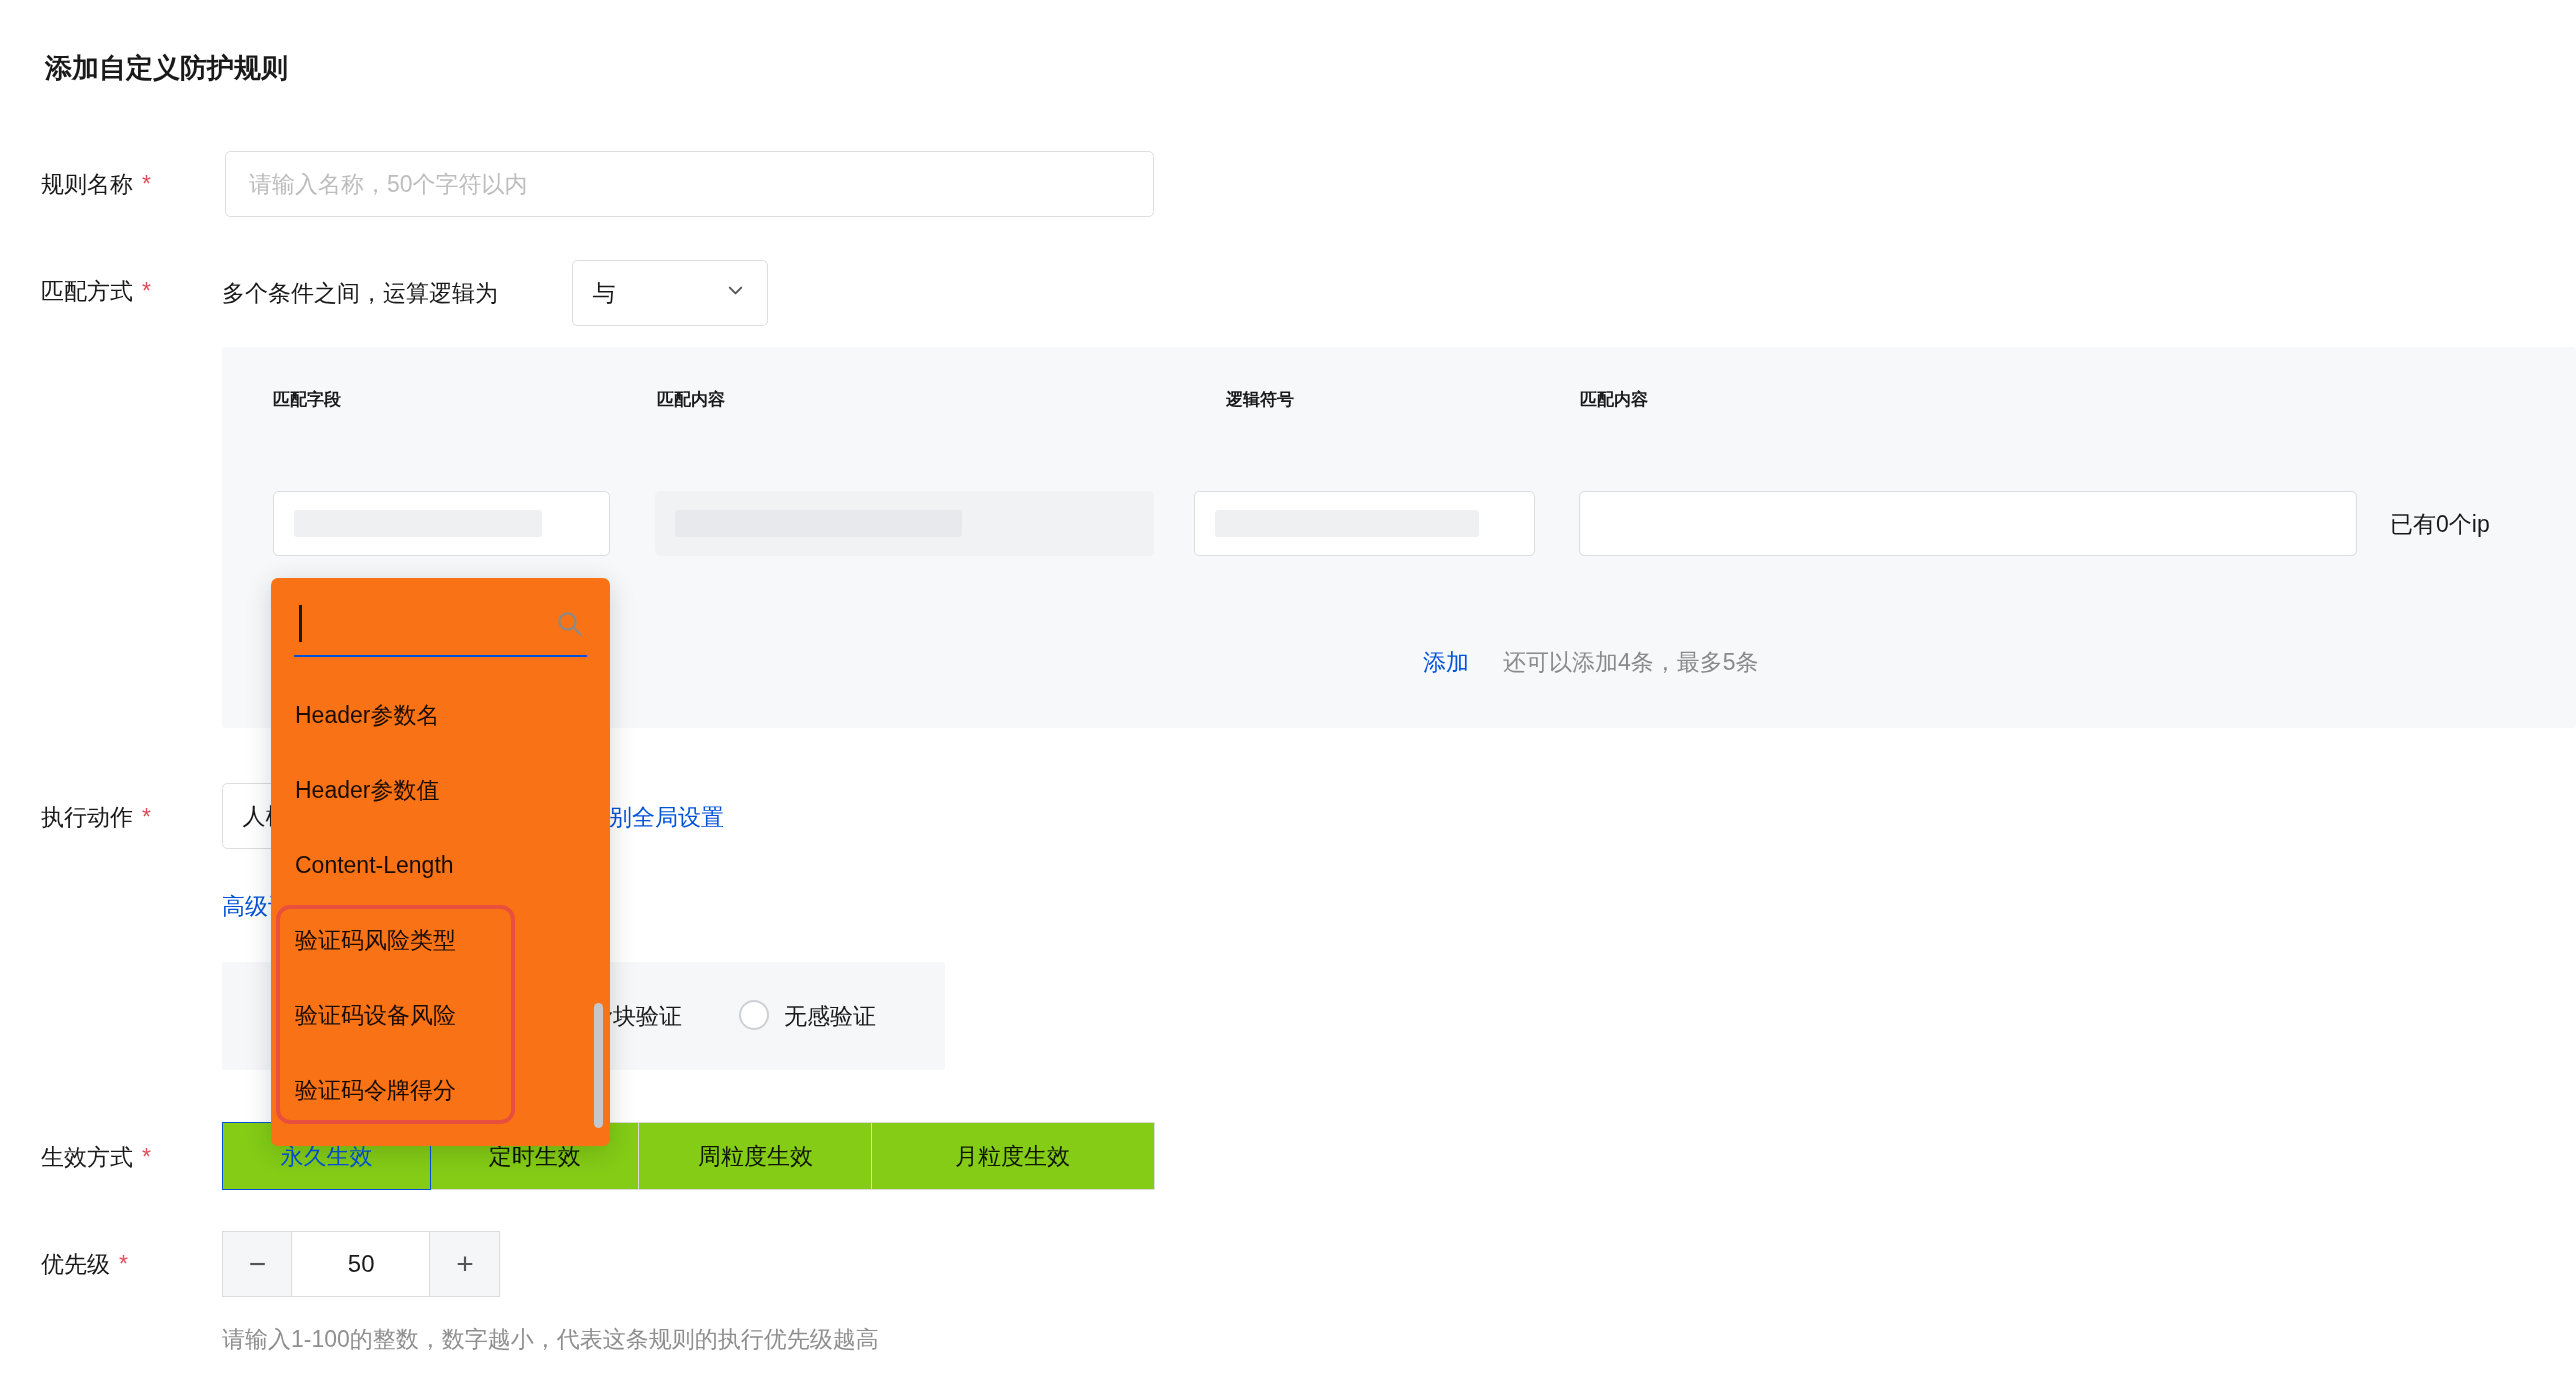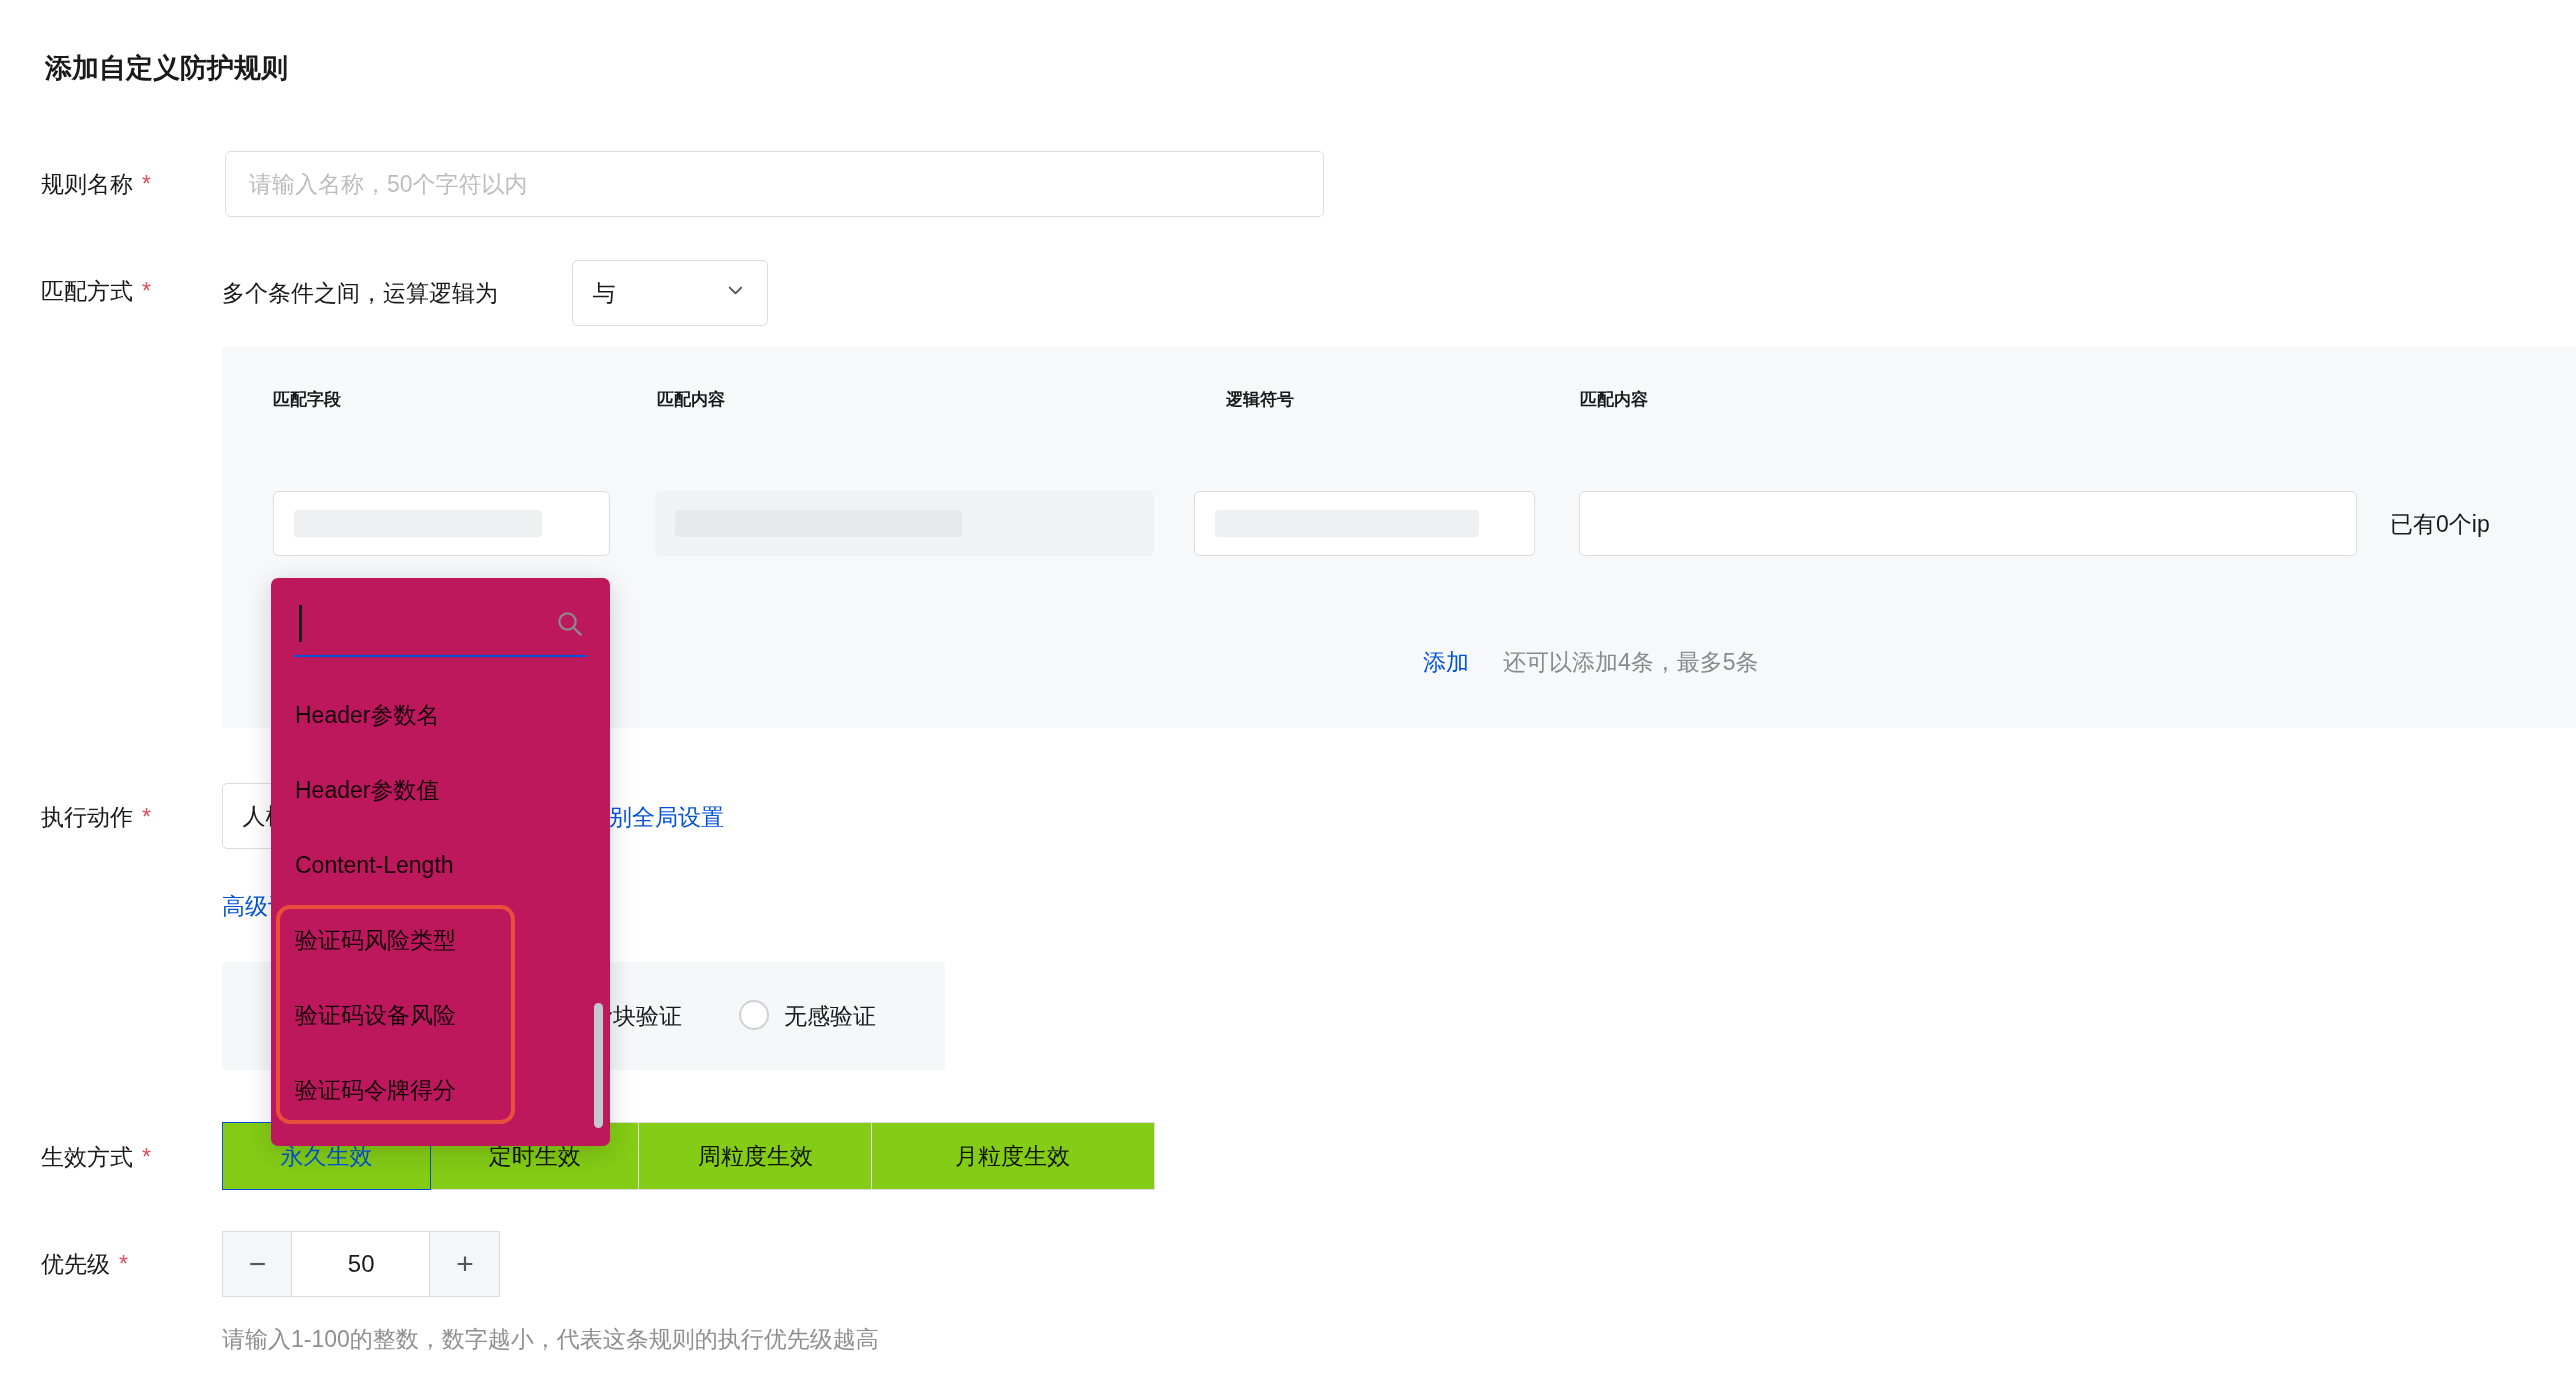--- a/index.html
+++ b/index.html
@@ -20,21 +20,21 @@
   #lbl-action { top:802px; }
   #lbl-effective { top:1142px; }
   #lbl-priority { top:1249px; }
 
   .text-input {
     position:absolute; border:1.8px solid #dcdcdc; border-radius:5.4px;
     font-size:23px; color:rgba(0,0,0,0.9); padding:0 23px; outline:none; background:#fff;
     font-family:"Liberation Sans","DejaVu Sans",sans-serif;
   }
   .text-input::placeholder { color:#bdbdbd; }
-  #rule-name-input { left:225px; top:151px; width:1099px; height:66px; }
+  #rule-name-input { left:225px; top:151px; width:929px; height:66px; }
 
   #logic-prefix { left:222px; top:278px; font-size:23px; }
   .select-box {
     border:1.8px solid #dcdcdc; border-radius:5.4px; background:#fff;
     display:flex; align-items:center; justify-content:space-between;
     padding:0 19.6px; font-size:23px; cursor:pointer;
   }
   #logic-select { left:572px; top:260px; width:196px; height:66px; }
 
   #match-table { left:222px; top:347px; width:2354px; height:381px; background:#f7f8fa; border-radius:3.6px; }
@@ -49,21 +49,21 @@
   .skel { height:27px; border-radius:3.6px; background:#eef0f2; }
   #cell-field .skel { width:248px; }
   #cell-param .skel { width:287px; background:#e7e9ec; }
   #cell-op .skel    { width:264px; }
 
   #ip-count { left:2168px; top:162px; font-size:23px; position:absolute; }
   #add-link { left:1201px; top:300px; font-size:23px; color:#0052d9; position:absolute; cursor:pointer; }
   #add-hint { left:1281px; top:300px; font-size:23px; color:#8a8a8a; position:absolute; }
 
   #dropdown-panel {
-    left:271px; top:578px; width:339px; height:568px; background:#be185d;
+    left:271px; top:578px; width:339px; height:568px; background:#f97316;
     border-radius:7.1px; box-shadow:0 5.4px 27px rgba(0,0,0,0.16); z-index:20;
   }
   #dropdown-search { position:absolute; left:23px; top:12.5px; width:293px; height:66px; border-bottom:2.7px solid #0052d9; cursor:text; }
   #search-caret { position:absolute; left:5.4px; top:14.3px; width:2.7px; height:37px; background:#1a1a1a; }
   #search-icon { position:absolute; right:1.8px; top:18px; width:30px; height:30px; }
   #dropdown-options { position:absolute; left:0; top:100px; width:100%; }
   .dd-option { height:75px; display:flex; align-items:center; padding-left:24px; font-size:23px; cursor:pointer; white-space:nowrap; }
   #dropdown-scrollbar { position:absolute; right:7.1px; top:425px; width:9px; height:125px; background:#c4c7cc; border-radius:5.4px; cursor:pointer; }
 
   #annotation-box { left:276px; top:905px; width:239px; height:219px; border:4.5px solid #e94f3d; border-radius:14.3px; z-index:30; pointer-events:none; }

